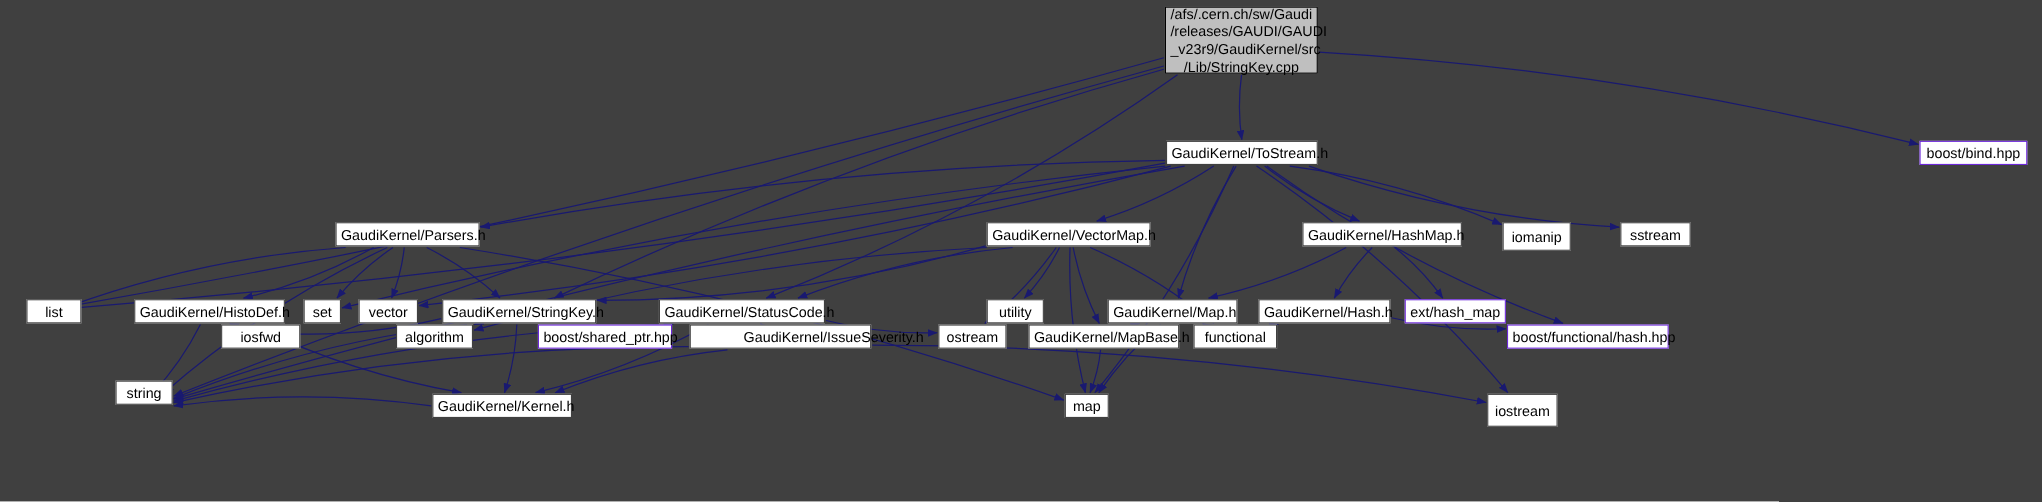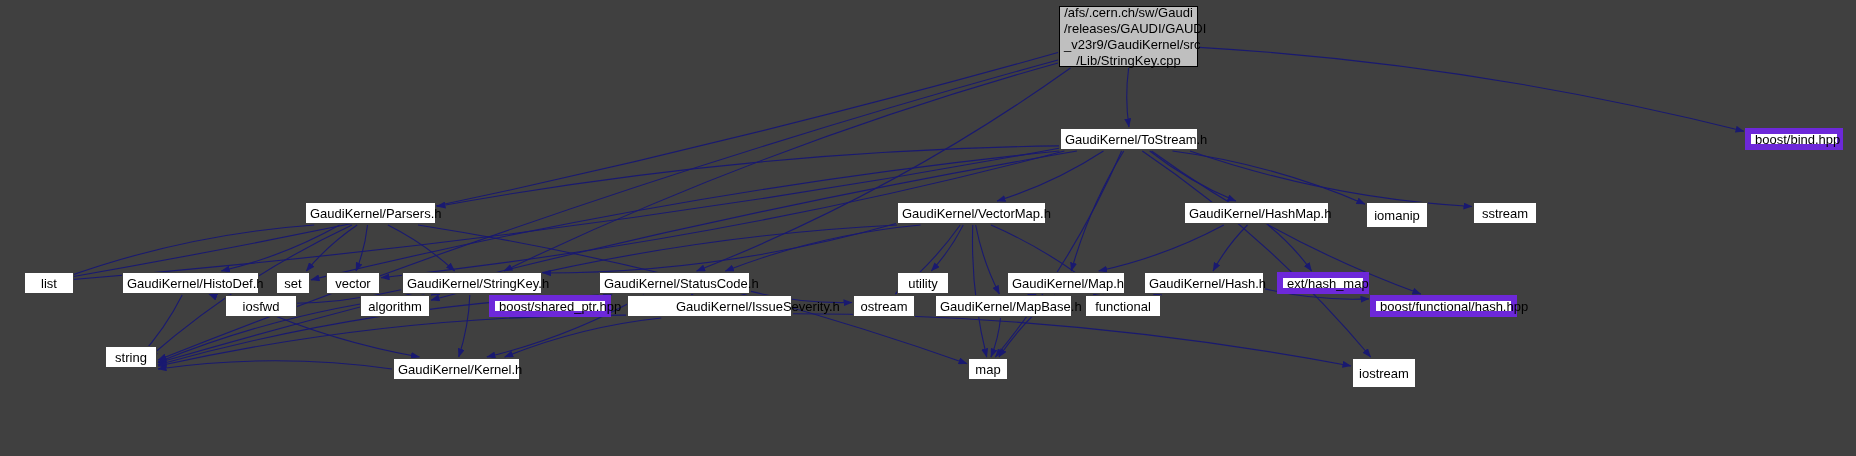--- a/index.html
+++ b/index.html
@@ -36,21 +36,21 @@
     border: 1px solid #404040;
     white-space: pre-line;
     padding: 0 4px;
   }
   .node.root {
     background: #bfbfbf;
     border: 1px solid #000000;
     line-height: 16px;
   }
   .node.external {
-    border: 6px solid #6d28d9;
+    border: 1px solid #6d28d9;
     color: #000000;
   }
   .node-label {
     display: block;
     width: 100%;
   }
 </style>
 </head>
 <body>
 
@@ -138,21 +138,21 @@
       <div class="node" style="left: 24px; top: 272px; width: 50px; height: 22px;"><span class="node-label">list</span></div>
       <div class="node" style="left: 122px; top: 272px; width: 137px; height: 22px;"><span class="node-label">GaudiKernel/HistoDef.h</span></div>
       <div class="node" style="left: 276px; top: 272px; width: 34px; height: 22px;"><span class="node-label">set</span></div>
       <div class="node" style="left: 326px; top: 272px; width: 54px; height: 22px;"><span class="node-label">vector</span></div>
       <div class="node" style="left: 402px; top: 272px; width: 140px; height: 22px;"><span class="node-label">GaudiKernel/StringKey.h</span></div>
       <div class="node" style="left: 599px; top: 272px; width: 151px; height: 22px;"><span class="node-label">GaudiKernel/StatusCode.h</span></div>
       <div class="node" style="left: 897px; top: 272px; width: 52px; height: 22px;"><span class="node-label">utility</span></div>
       <div class="node" style="left: 1007px; top: 272px; width: 118px; height: 22px;"><span class="node-label">GaudiKernel/Map.h</span></div>
       <div class="node" style="left: 1144px; top: 272px; width: 120px; height: 22px;"><span class="node-label">GaudiKernel/Hash.h</span></div>
       <div class="node external" style="left: 1277px; top: 272px; width: 92px; height: 22px;"><span class="node-label">ext/hash_map</span></div>
-      <div class="node" style="left: 201px; top: 295px; width: 72px; height: 22px; margin-left: 24px;"><span class="node-label">iosfwd</span></div>
+      <div class="node" style="left: 201px; top: 295px; width: 72px; height: 22px;"><span class="node-label">iosfwd</span></div>
       <div class="node" style="left: 360px; top: 295px; width: 70px; height: 22px;"><span class="node-label">algorithm</span></div>
       <div class="node external" style="left: 489px; top: 295px; width: 122px; height: 22px;"><span class="node-label">boost/shared_ptr.hpp</span></div>
       <div class="node" style="left: 627px; top: 295px; width: 165px; height: 22px; padding-left: 48px;"><span class="node-label">GaudiKernel/IssueSeverity.h</span></div>
       <div class="node" style="left: 853px; top: 295px; width: 62px; height: 22px;"><span class="node-label">ostream</span></div>
       <div class="node" style="left: 935px; top: 295px; width: 137px; height: 22px;"><span class="node-label">GaudiKernel/MapBase.h</span></div>
       <div class="node" style="left: 1085px; top: 295px; width: 76px; height: 22px;"><span class="node-label">functional</span></div>
       <div class="node external" style="left: 1370px; top: 295px; width: 147px; height: 22px;"><span class="node-label">boost/functional/hash.hpp</span></div>
       <div class="node" style="left: 105px; top: 346px; width: 52px; height: 22px;"><span class="node-label">string</span></div>
       <div class="node" style="left: 393px; top: 358px; width: 127px; height: 22px;"><span class="node-label">GaudiKernel/Kernel.h</span></div>
       <div class="node" style="left: 968px; top: 358px; width: 40px; height: 22px;"><span class="node-label">map</span></div>

